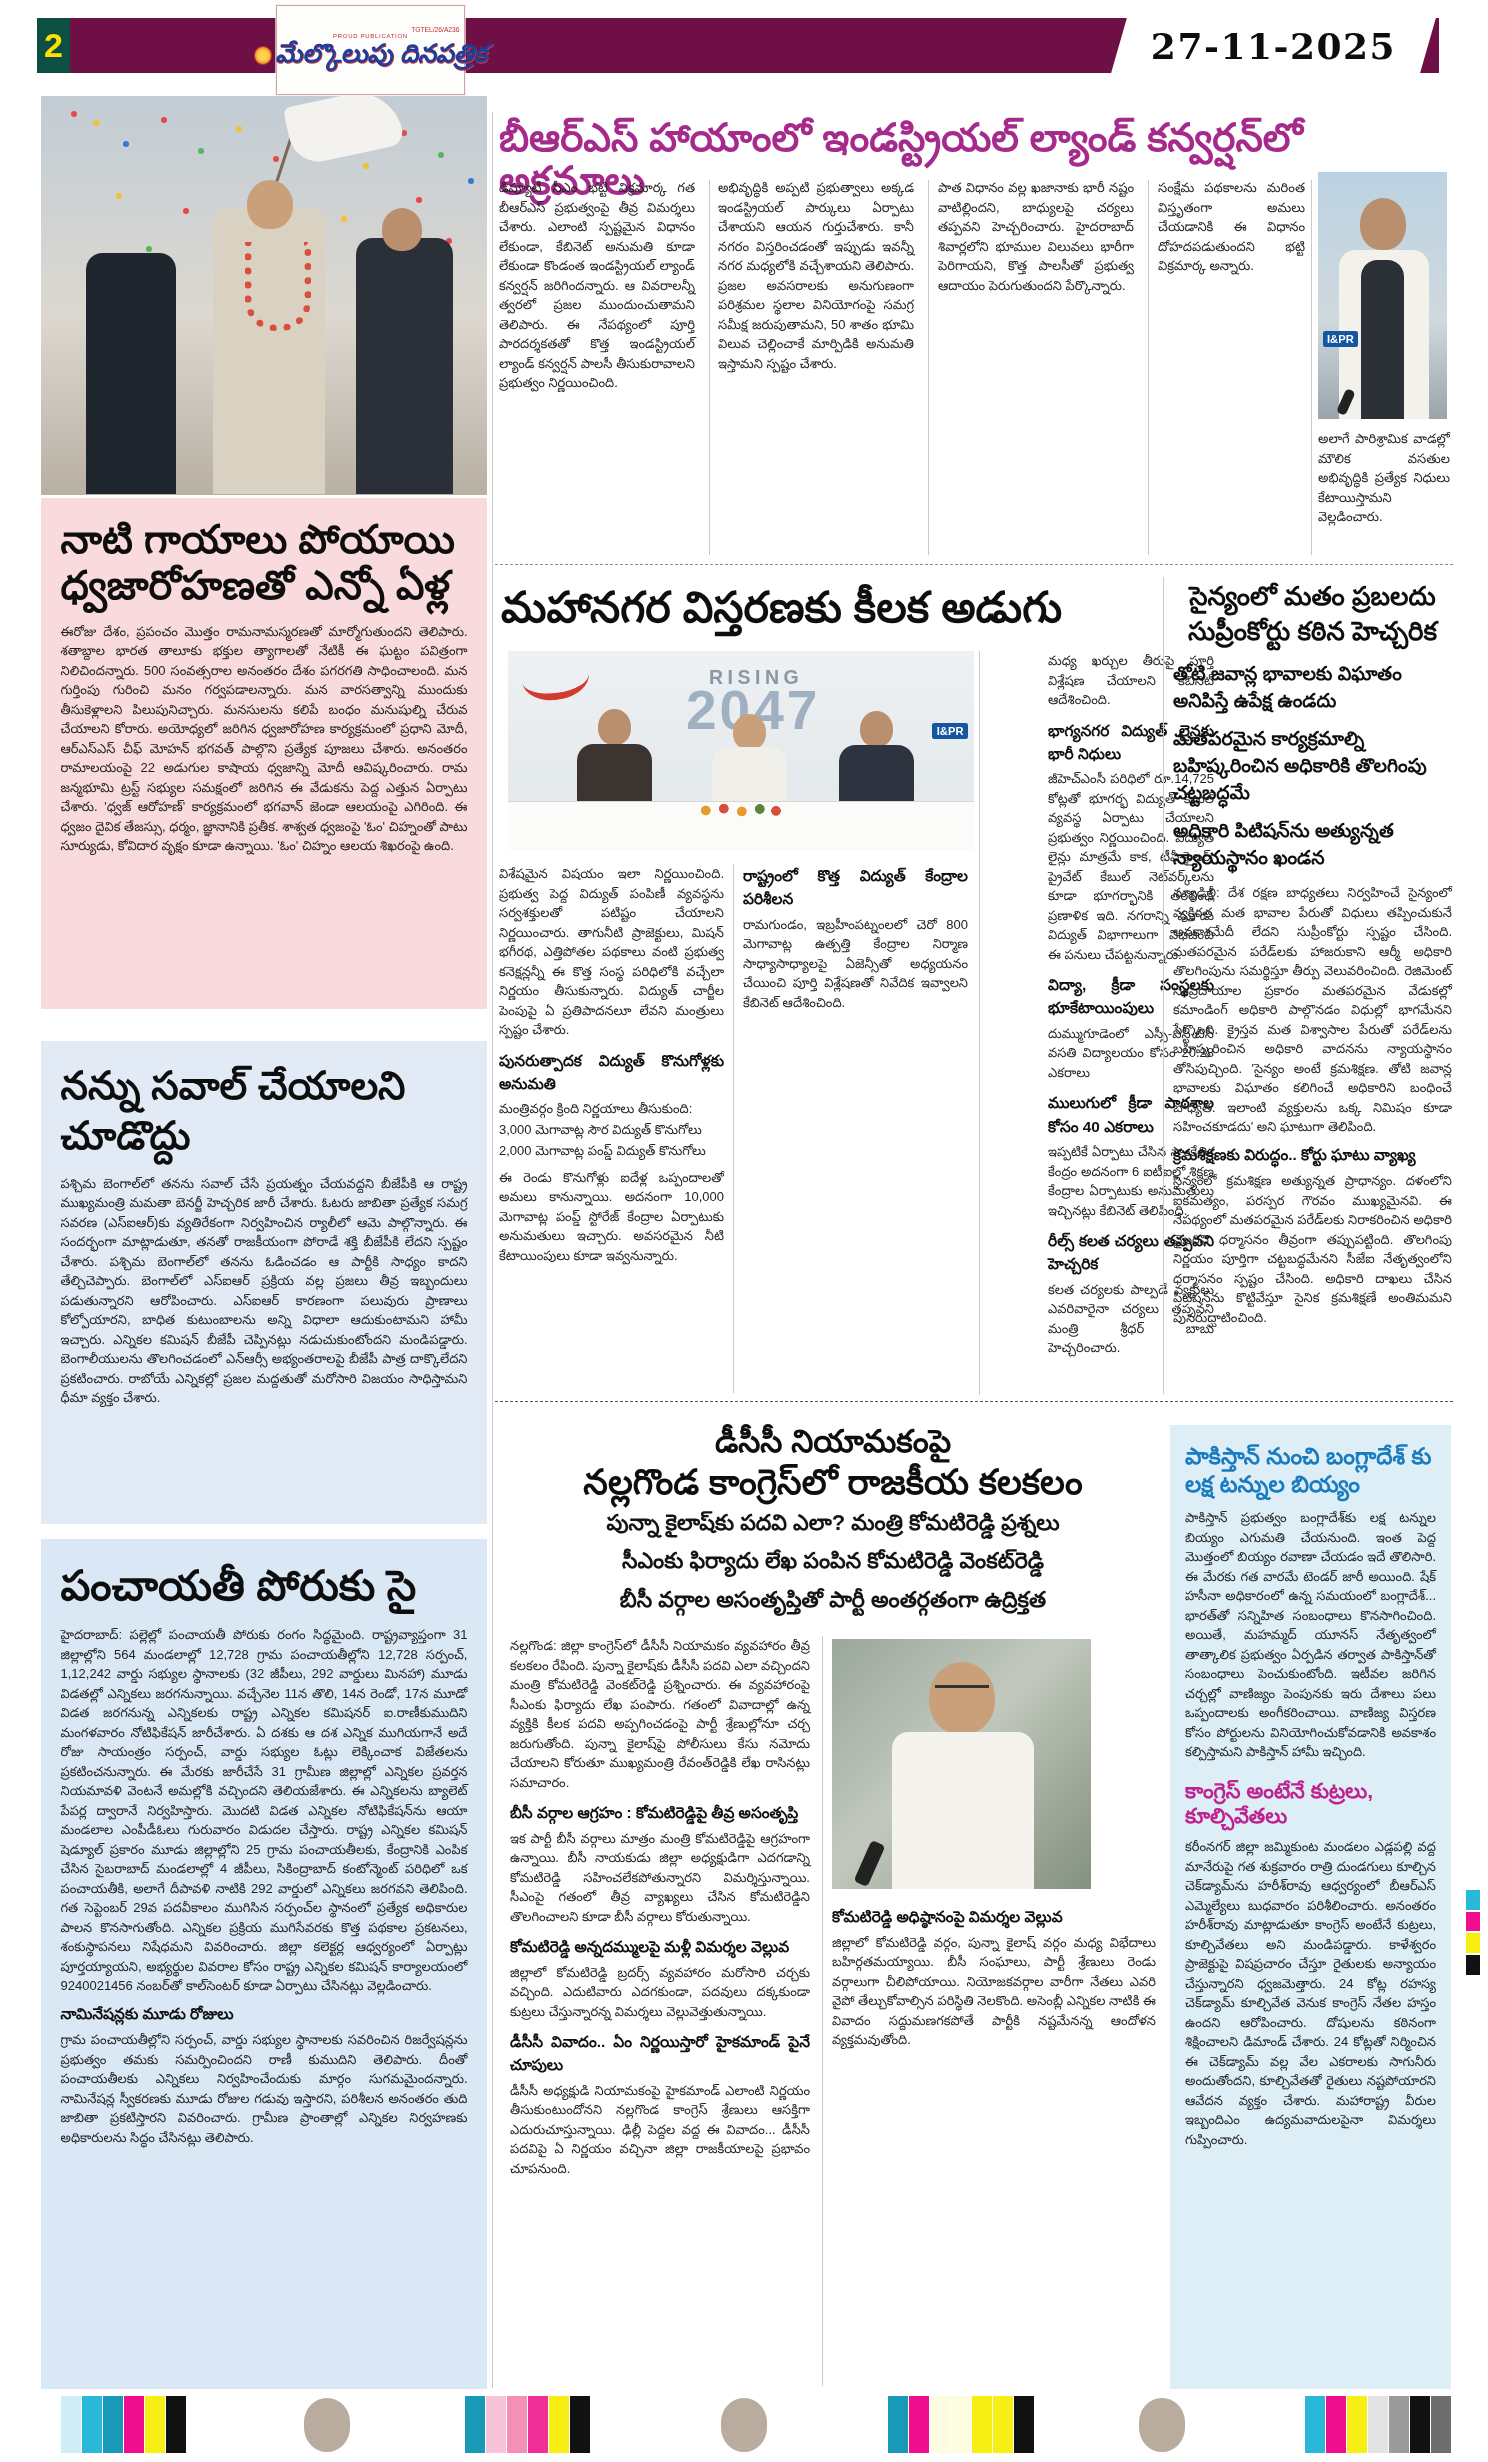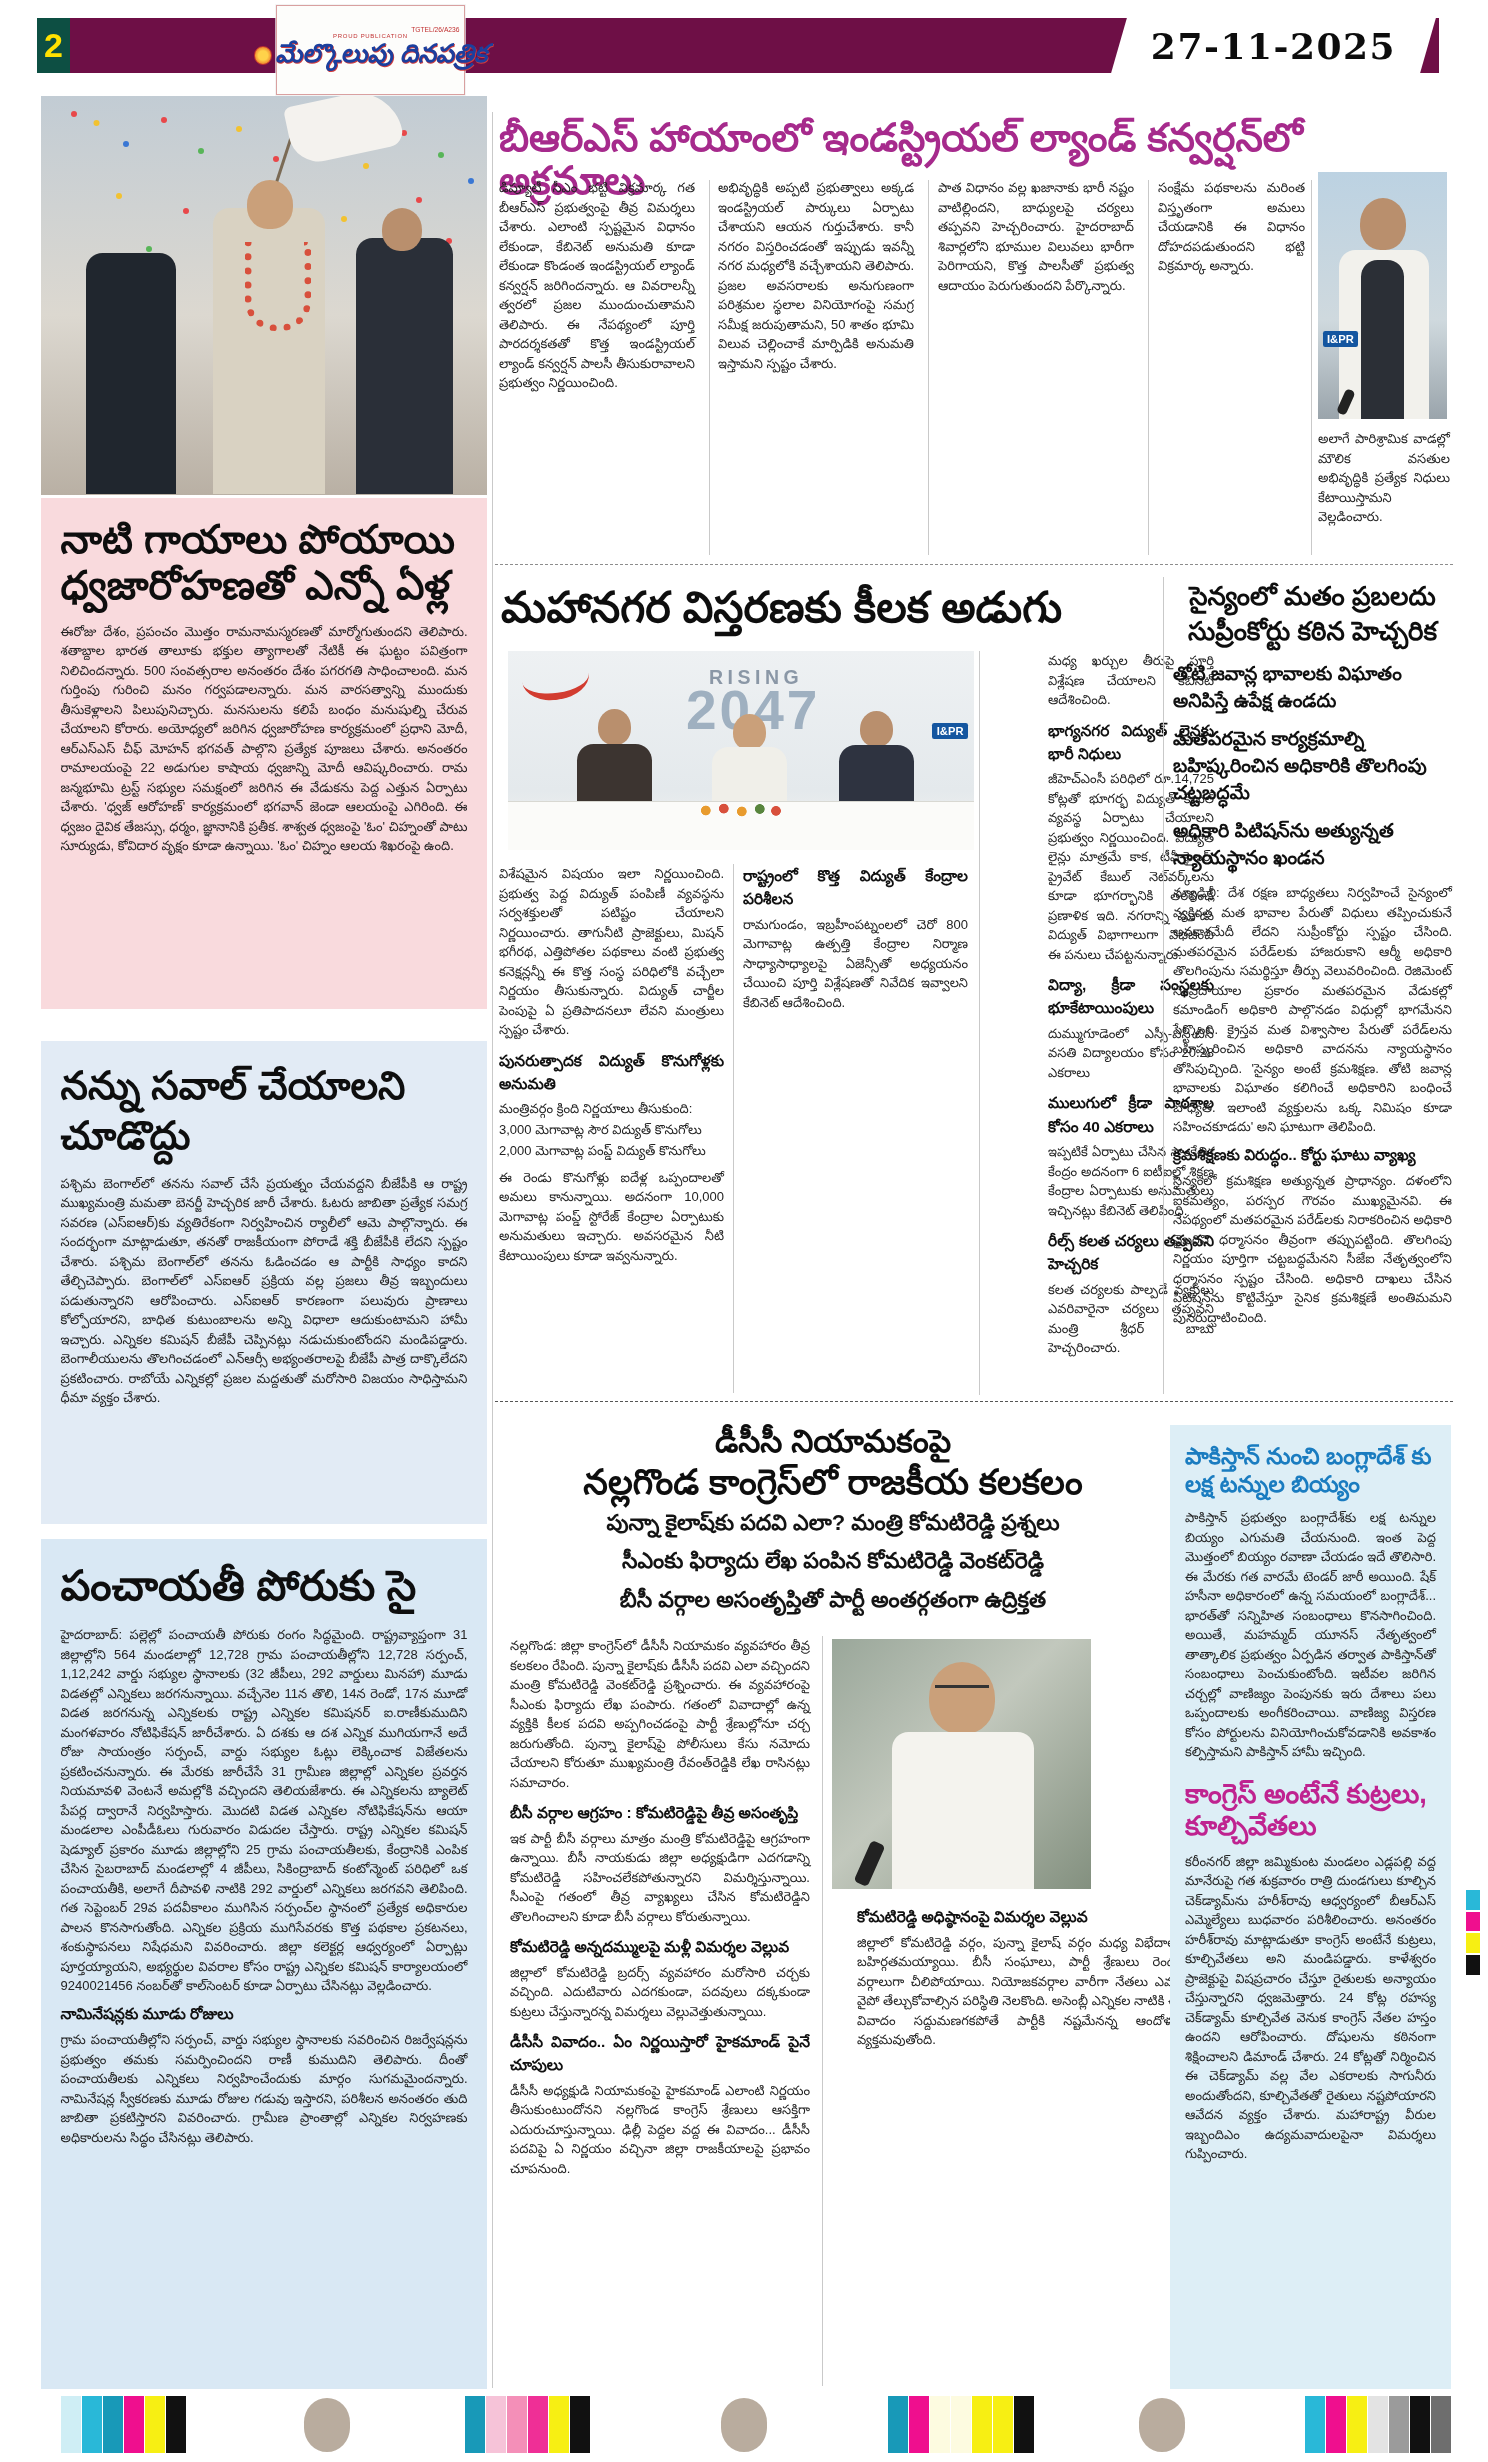--- a/index.html
+++ b/index.html
@@ -31,21 +31,21 @@
   
   .hl-magenta{color:#a62a8c;font-weight:bold;font-size:39px;line-height:1.1;}
   .hl-black-big{color:#0e0e0e;font-weight:bold;font-size:40px;line-height:1.15;}
   .hl-box{color:#0e0e0e;font-weight:bold;font-size:34px;line-height:1.3;}
   .hl-army{color:#0e0e0e;font-weight:bold;font-size:26px;line-height:1.35;text-align:center;}
   .army-bullet{font-weight:bold;font-size:19px;line-height:1.4;margin:12px 0;color:#101010;}
   .hl-dcc1{font-weight:bold;font-size:31.5px;color:#0e0e0e;text-align:center;line-height:1.2;}
   .hl-dcc2{font-weight:bold;font-size:35px;color:#0e0e0e;text-align:center;line-height:1.2;}
   .dcc-deck{font-weight:bold;font-size:22px;color:#141414;text-align:center;line-height:1.75;}
   .hl-rice{color:#1a7cc0;font-weight:bold;font-size:23px;line-height:1.25;}
-  .hl-congress{color:#bf2390;font-weight:bold;font-size:27px;line-height:1.2;}
+  .hl-congress{color:#bf2390;font-weight:bold;font-size:21px;line-height:1.2;}
   
   .pink-box{background:#f9dadd;}
   .blue-box{background:#e2ebf5;}
   .blue-box2{background:#d9e8f4;}
   .ltblue-box{background:#ddeef6;}
   
   .photo{overflow:hidden;position:absolute;}
   .ph-modi{background:linear-gradient(180deg,#c2ccd4 0%,#dcd8d0 55%,#b9b0a4 100%);}
   .confetti{position:absolute;left:30px;top:15px;width:6px;height:6px;border-radius:50%;background:#e8484a;
     box-shadow:22.5px 9px 0 #f2c230,52px 30px 0 #3a77d4,90px 6px 0 #e8484a,127px 37px 0 #58b558,
@@ -242,21 +242,21 @@
     <div>డీసీసీ అధ్యక్షుడి నియామకంపై హైకమాండ్ ఎలాంటి నిర్ణయం తీసుకుంటుందోనని నల్లగొండ కాంగ్రెస్ శ్రేణులు ఆసక్తిగా ఎదురుచూస్తున్నాయి. ఢిల్లీ పెద్దల వద్ద ఈ వివాదం... డీసీసీ పదవిపై ఏ నిర్ణయం వచ్చినా జిల్లా రాజకీయాలపై ప్రభావం చూపనుంది.</div>
   </div>
   <div class="abs vrule" style="left:822px;top:1636px;height:750px;"></div>
 
   <div class="photo ph-komati" style="left:832px;top:1639px;width:259px;height:250px;">
     <div class="head" style="left:97px;top:22.5px;width:66px;height:72px;background:#caa07a;"></div>
     <div class="abs" style="left:103px;top:46px;width:54px;height:7.5px;border-top:3px solid #333;"></div>
     <div class="fig" style="left:60px;top:93px;width:142px;height:157px;background:#f4f3ee;"></div>
     <div class="mic" style="left:30px;top:202px;width:15px;height:45px;"></div>
   </div>
-  <div class="abs body-txt" style="left:857px;top:1905px;width:324px;">
+  <div class="abs body-txt" style="left:832px;top:1905px;width:324px;">
     <div class="subhead" style="margin-top:0;">కోమటిరెడ్డి అధిష్ఠానంపై విమర్శల వెల్లువ</div>
     <div>జిల్లాలో కోమటిరెడ్డి వర్గం, పున్నా కైలాష్ వర్గం మధ్య విభేదాలు బహిర్గతమయ్యాయి. బీసీ సంఘాలు, పార్టీ శ్రేణులు రెండు వర్గాలుగా చీలిపోయాయి. నియోజకవర్గాల వారీగా నేతలు ఎవరి వైపో తేల్చుకోవాల్సిన పరిస్థితి నెలకొంది. అసెంబ్లీ ఎన్నికల నాటికి ఈ వివాదం సద్దుమణగకపోతే పార్టీకి నష్టమేనన్న ఆందోళన వ్యక్తమవుతోంది.</div>
   </div>
 
   <div class="abs ltblue-box" style="left:1170px;top:1425px;width:281px;height:964px;padding:16.5px 15px;box-sizing:border-box;">
     <div class="hl-rice">పాకిస్తాన్ నుంచి బంగ్లాదేశ్ కు లక్ష టన్నుల బియ్యం</div>
     <div class="body-txt" style="margin-top:9px;">పాకిస్తాన్ ప్రభుత్వం బంగ్లాదేశ్‌కు లక్ష టన్నుల బియ్యం ఎగుమతి చేయనుంది. ఇంత పెద్ద మొత్తంలో బియ్యం రవాణా చేయడం ఇదే తొలిసారి. ఈ మేరకు గత వారమే టెండర్ జారీ అయింది. షేక్ హసీనా అధికారంలో ఉన్న సమయంలో బంగ్లాదేశ్... భారత్‌తో సన్నిహిత సంబంధాలు కొనసాగించింది. అయితే, మహమ్మద్ యూనస్ నేతృత్వంలో తాత్కాలిక ప్రభుత్వం ఏర్పడిన తర్వాత పాకిస్తాన్‌తో సంబంధాలు పెంచుకుంటోంది. ఇటీవల జరిగిన చర్చల్లో వాణిజ్యం పెంపునకు ఇరు దేశాలు పలు ఒప్పందాలకు అంగీకరించాయి. వాణిజ్య విస్తరణ కోసం పోర్టులను వినియోగించుకోవడానికి అవకాశం కల్పిస్తామని పాకిస్తాన్ హామీ ఇచ్చింది.</div>
     <div class="hl-congress" style="margin-top:16.5px;">కాంగ్రెస్ అంటేనే కుట్రలు, కూల్చివేతలు</div>
     <div class="body-txt" style="margin-top:9px;">కరీంనగర్ జిల్లా జమ్మికుంట మండలం ఎడ్లపల్లి వద్ద మానేరుపై గత శుక్రవారం రాత్రి దుండగులు కూల్చిన చెక్‌డ్యామ్‌ను హరీశ్‌రావు ఆధ్వర్యంలో బీఆర్ఎస్ ఎమ్మెల్యేలు బుధవారం పరిశీలించారు. అనంతరం హరీశ్‌రావు మాట్లాడుతూ కాంగ్రెస్ అంటేనే కుట్రలు, కూల్చివేతలు అని మండిపడ్డారు. కాళేశ్వరం ప్రాజెక్టుపై విషప్రచారం చేస్తూ రైతులకు అన్యాయం చేస్తున్నారని ధ్వజమెత్తారు. 24 కోట్ల రహస్య చెక్‌డ్యామ్ కూల్చివేత వెనుక కాంగ్రెస్ నేతల హస్తం ఉందని ఆరోపించారు. దోషులను కఠినంగా శిక్షించాలని డిమాండ్ చేశారు. 24 కోట్లతో నిర్మించిన ఈ చెక్‌డ్యామ్ వల్ల వేల ఎకరాలకు సాగునీరు అందుతోందని, కూల్చివేతతో రైతులు నష్టపోయారని ఆవేదన వ్యక్తం చేశారు. మహారాష్ట్ర వీరుల ఇబ్బందిఎం ఉద్యమవాదులపైనా విమర్శలు గుప్పించారు.</div>
   </div>

